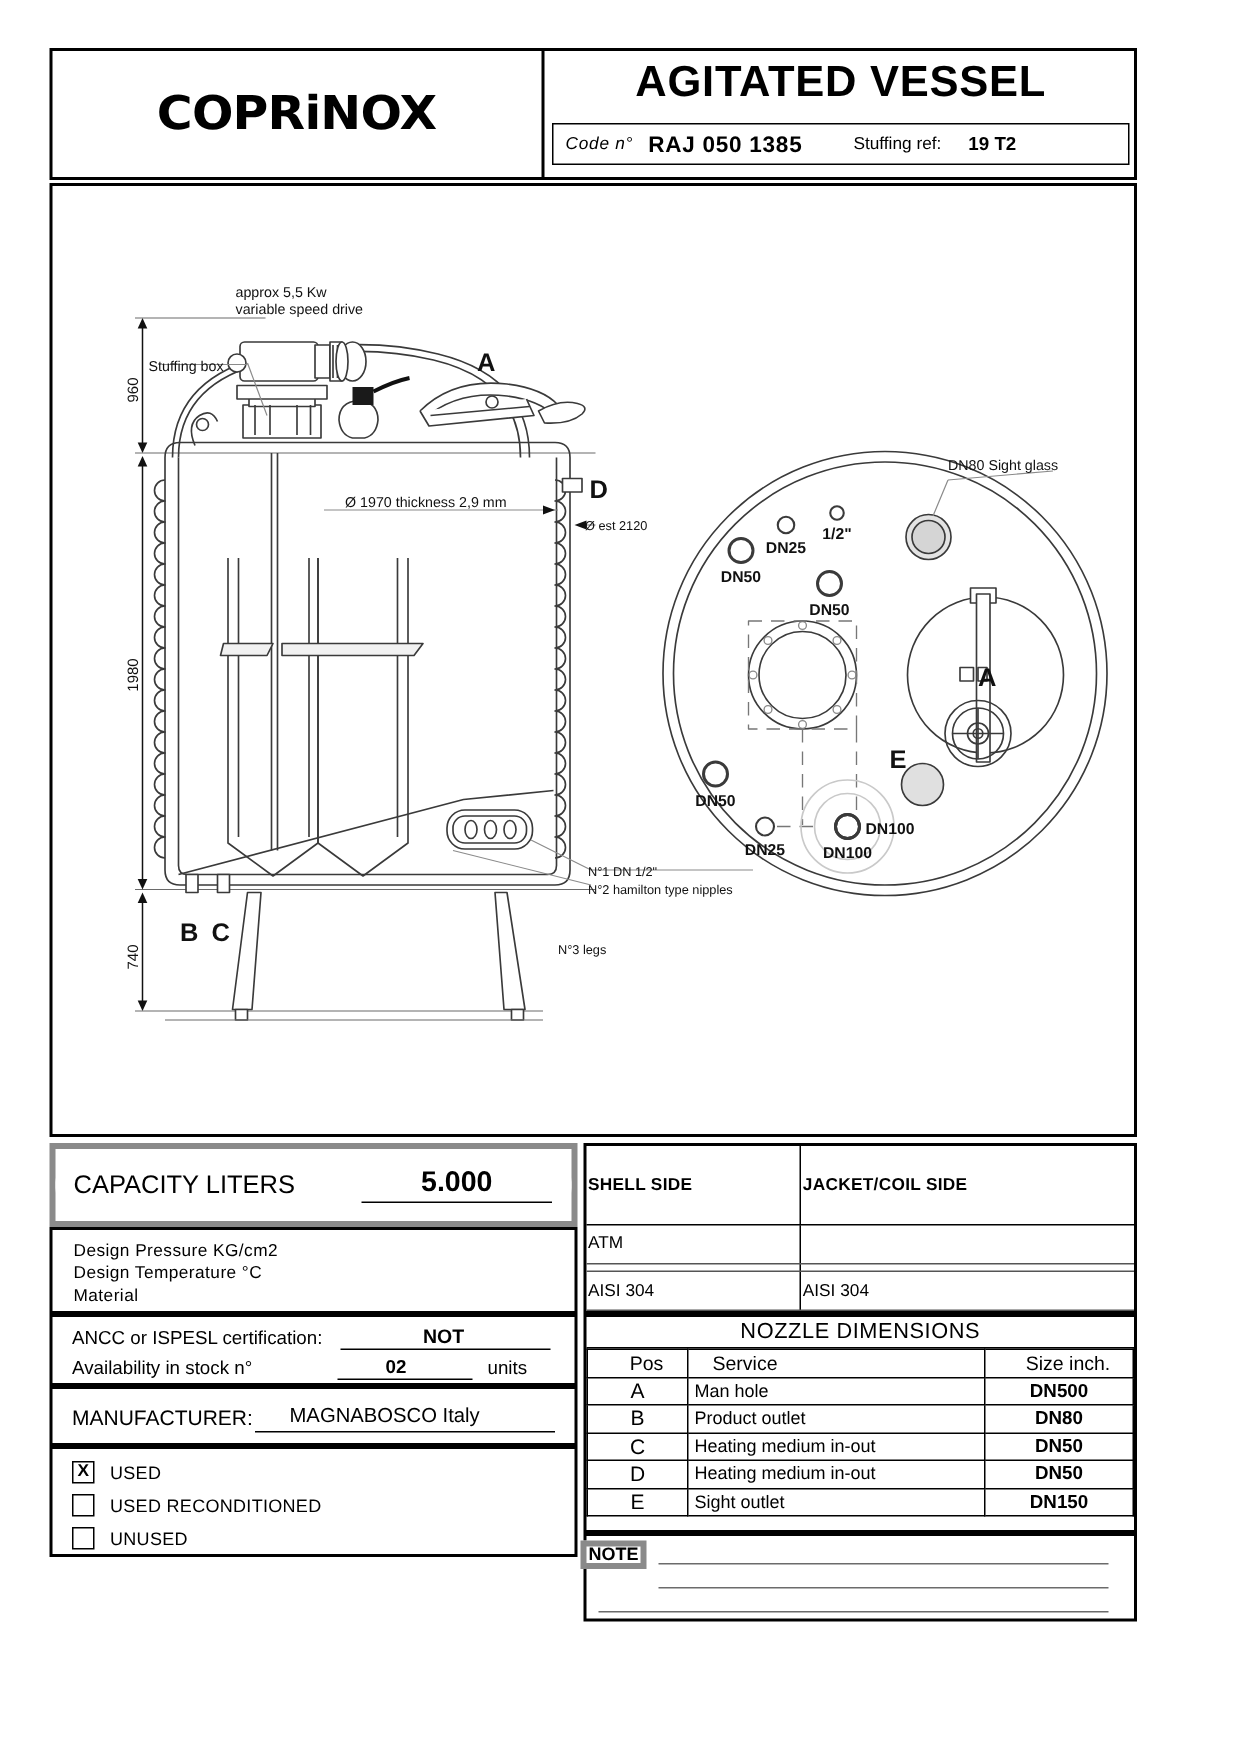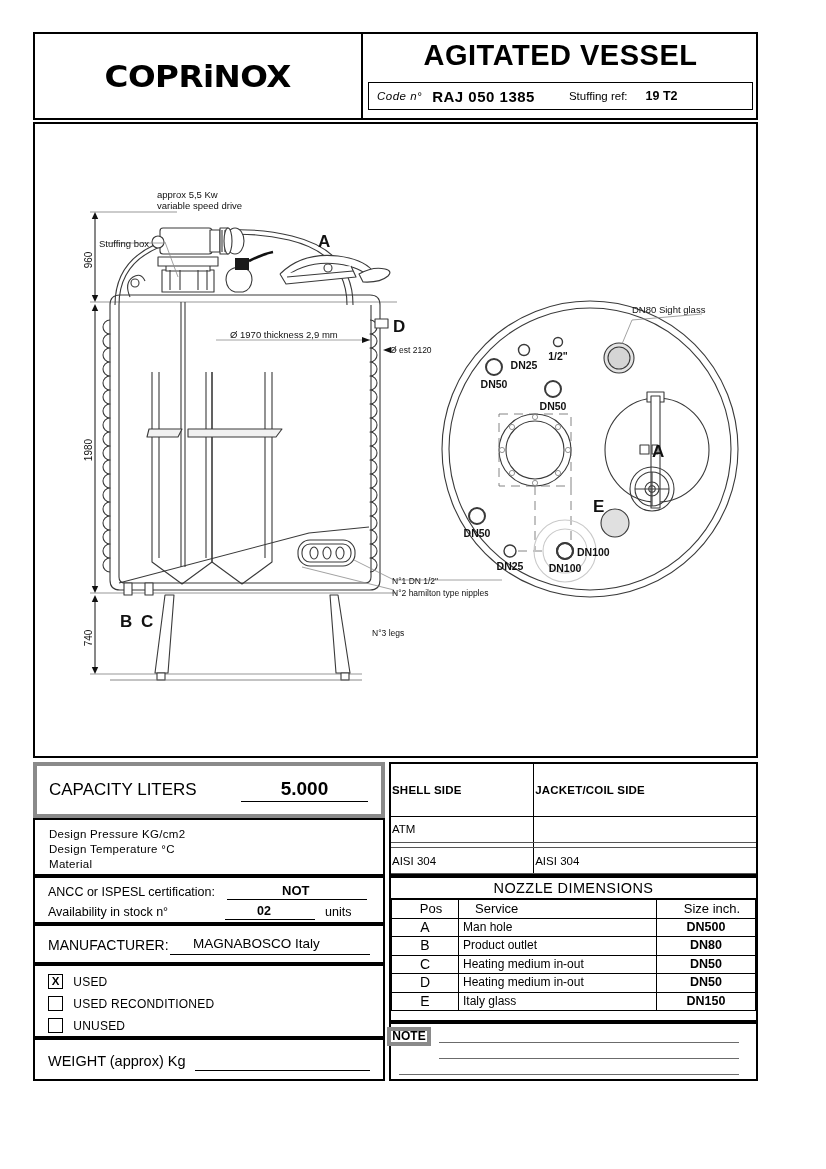--- a/index.html
+++ b/index.html
@@ -338,24 +338,20 @@
     <div class="chk-row" style="top:30px">
       <span class="chk"></span>
       <span class="lab">USED RECONDITIONED</span>
     </div>
     <div class="chk-row" style="top:52px">
       <span class="chk"></span>
       <span class="lab">UNUSED</span>
     </div>
   </div>
 
-  <div id="blk-weight" class="frame">
-    <span style="position:absolute;left:13px;top:13px;font-size:14.5px">WEIGHT (approx) Kg</span>
-    <span class="lineblank" style="position:absolute;left:160px;top:13px;width:175px;height:17px"></span>
-  </div>
 
   <div id="blk-sides" class="frame">
     <table>
       <tbody>
           <tr>
         <td class="side-hd vsplit">SHELL SIDE</td>
         <td class="side-hd">JACKET/COIL SIDE</td>
       </tr>
       <tr>
         <td class="vsplit uline">ATM</td>
@@ -397,21 +393,21 @@
         <td class="col-srv">Heating medium in-out</td>
         <td class="col-size">DN50</td>
       </tr>
       <tr>
         <td class="col-pos">D</td>
         <td class="col-srv">Heating medium in-out</td>
         <td class="col-size">DN50</td>
       </tr>
       <tr>
         <td class="col-pos">E</td>
-        <td class="col-srv">Italy glass</td>
+        <td class="col-srv">Sight outlet</td>
         <td class="col-size">DN150</td>
       </tr>
     </tbody>
       </table>
   </div>
 
   <div id="blk-note" class="frame">
     <div id="note-tag">NOTE</div>
     <div class="noteline" style="top:18px"></div>
     <div class="noteline" style="top:34px"></div>

